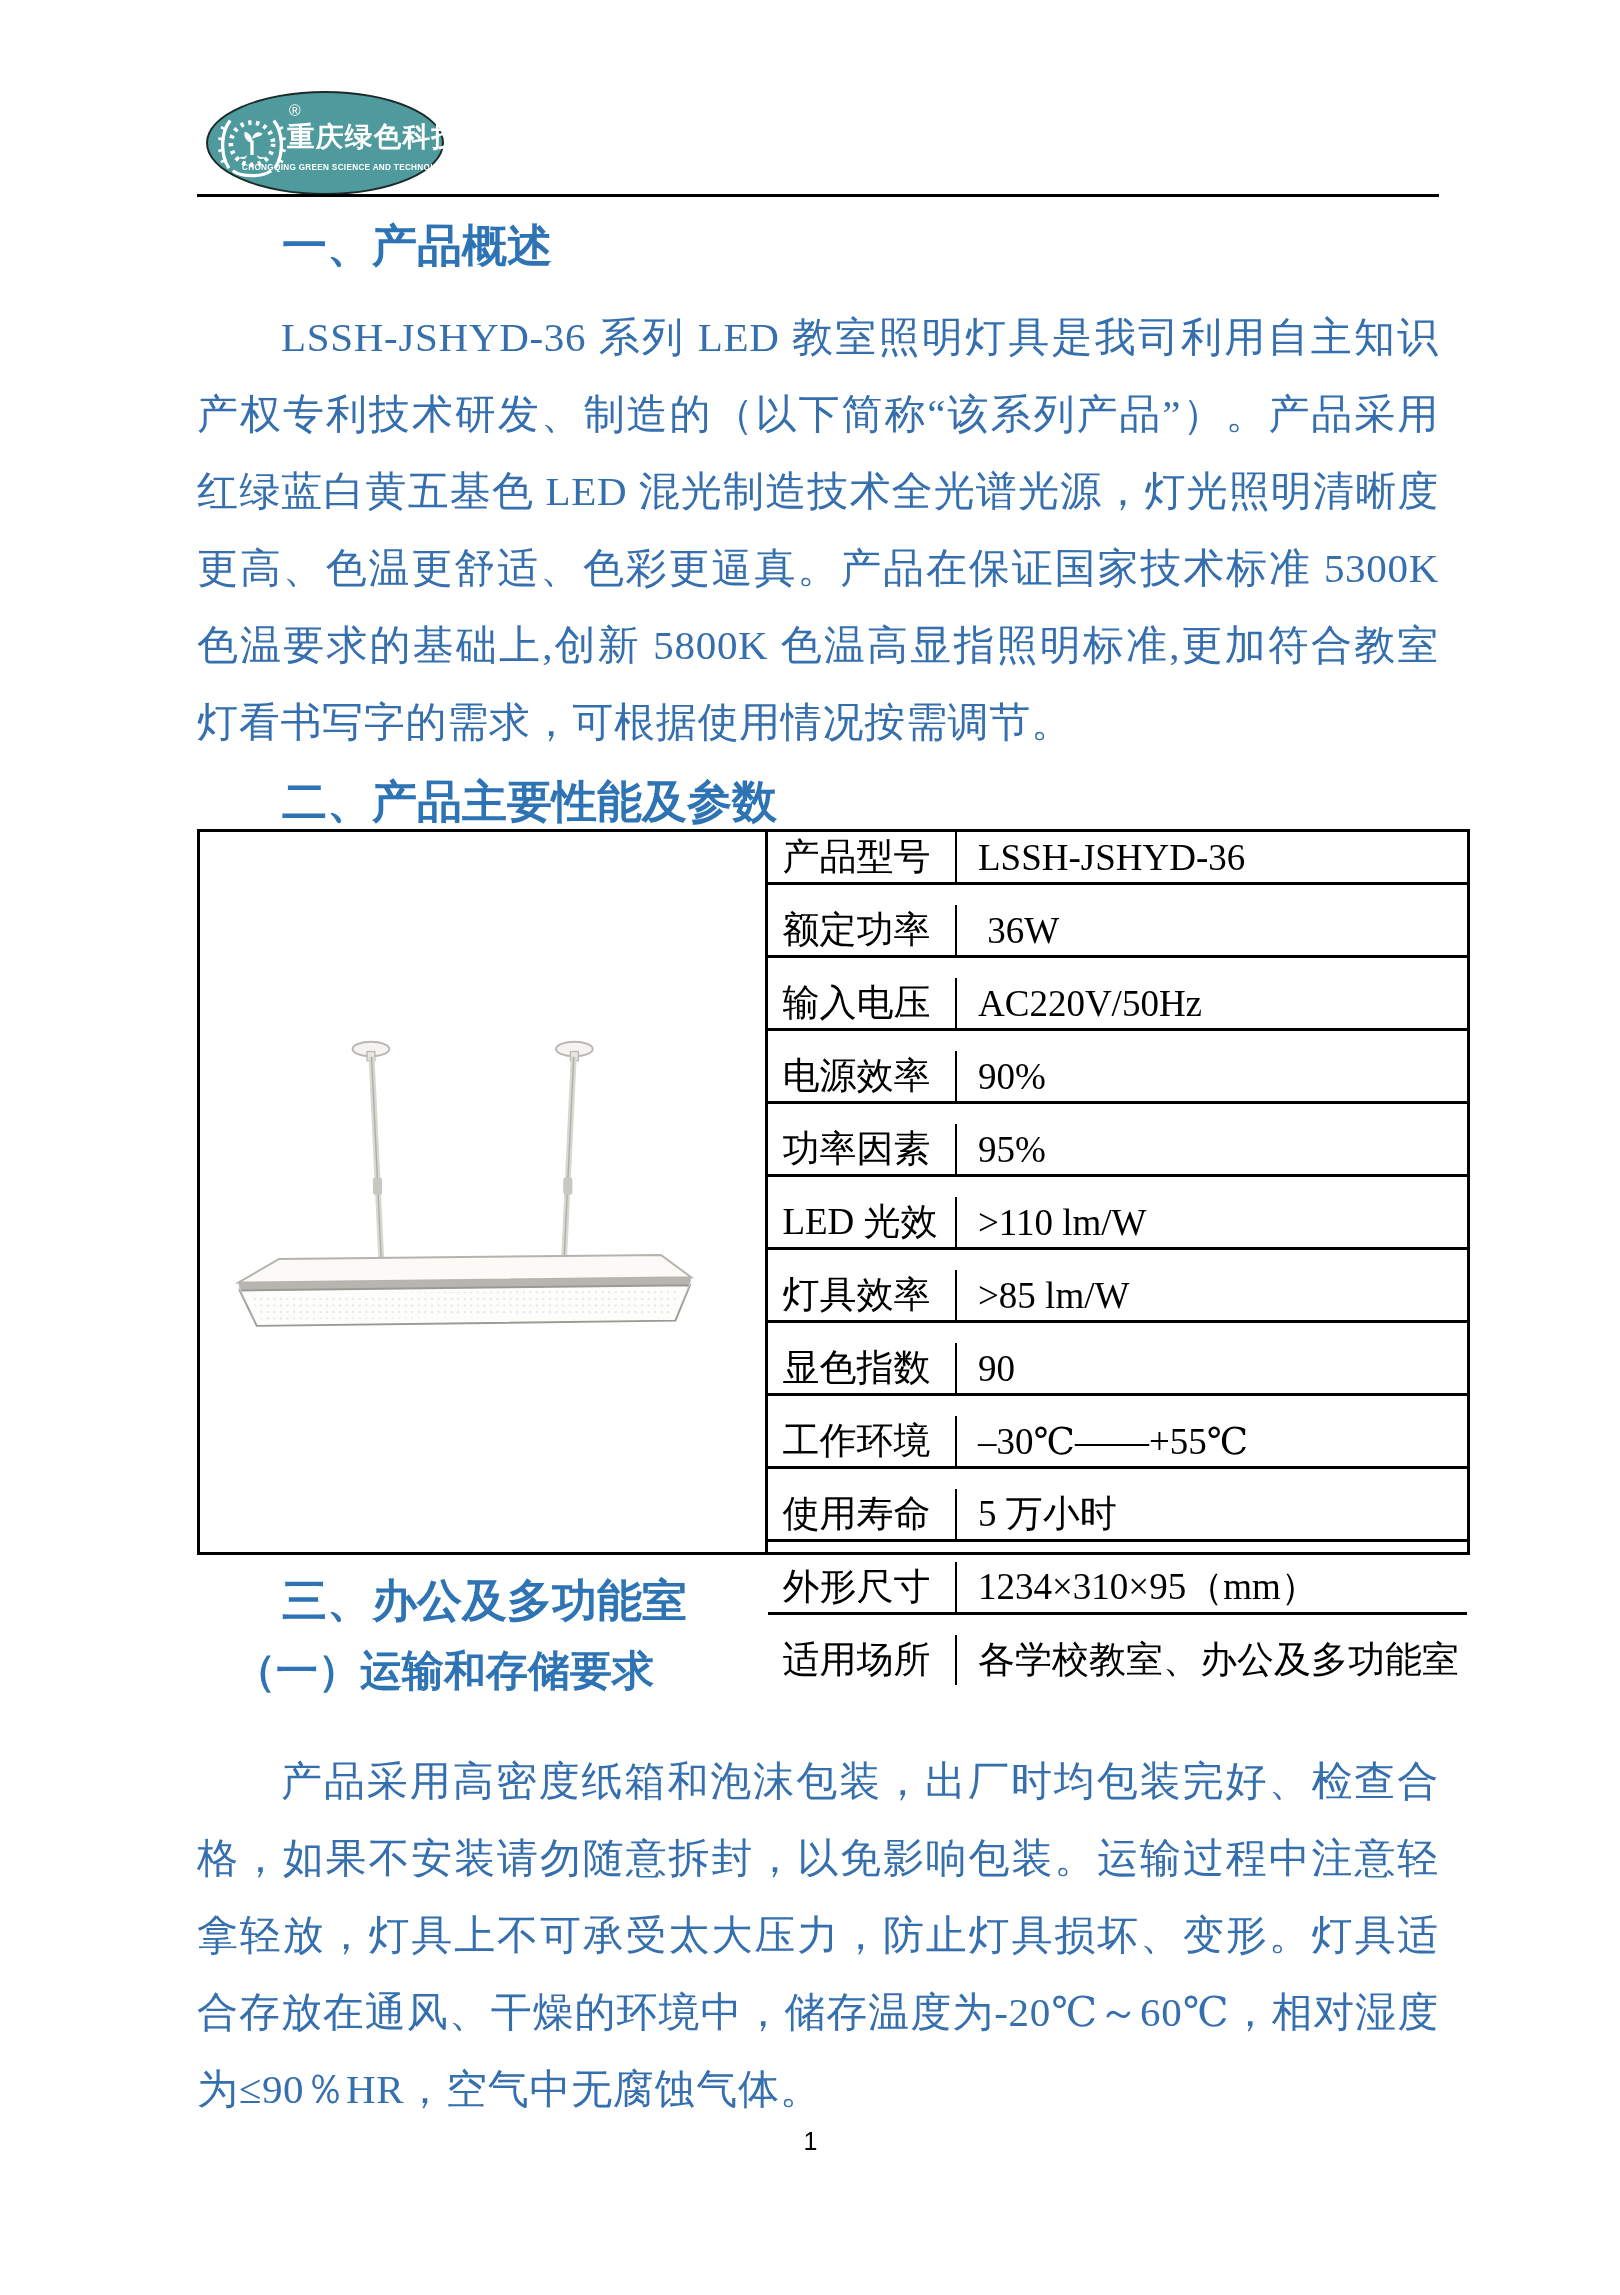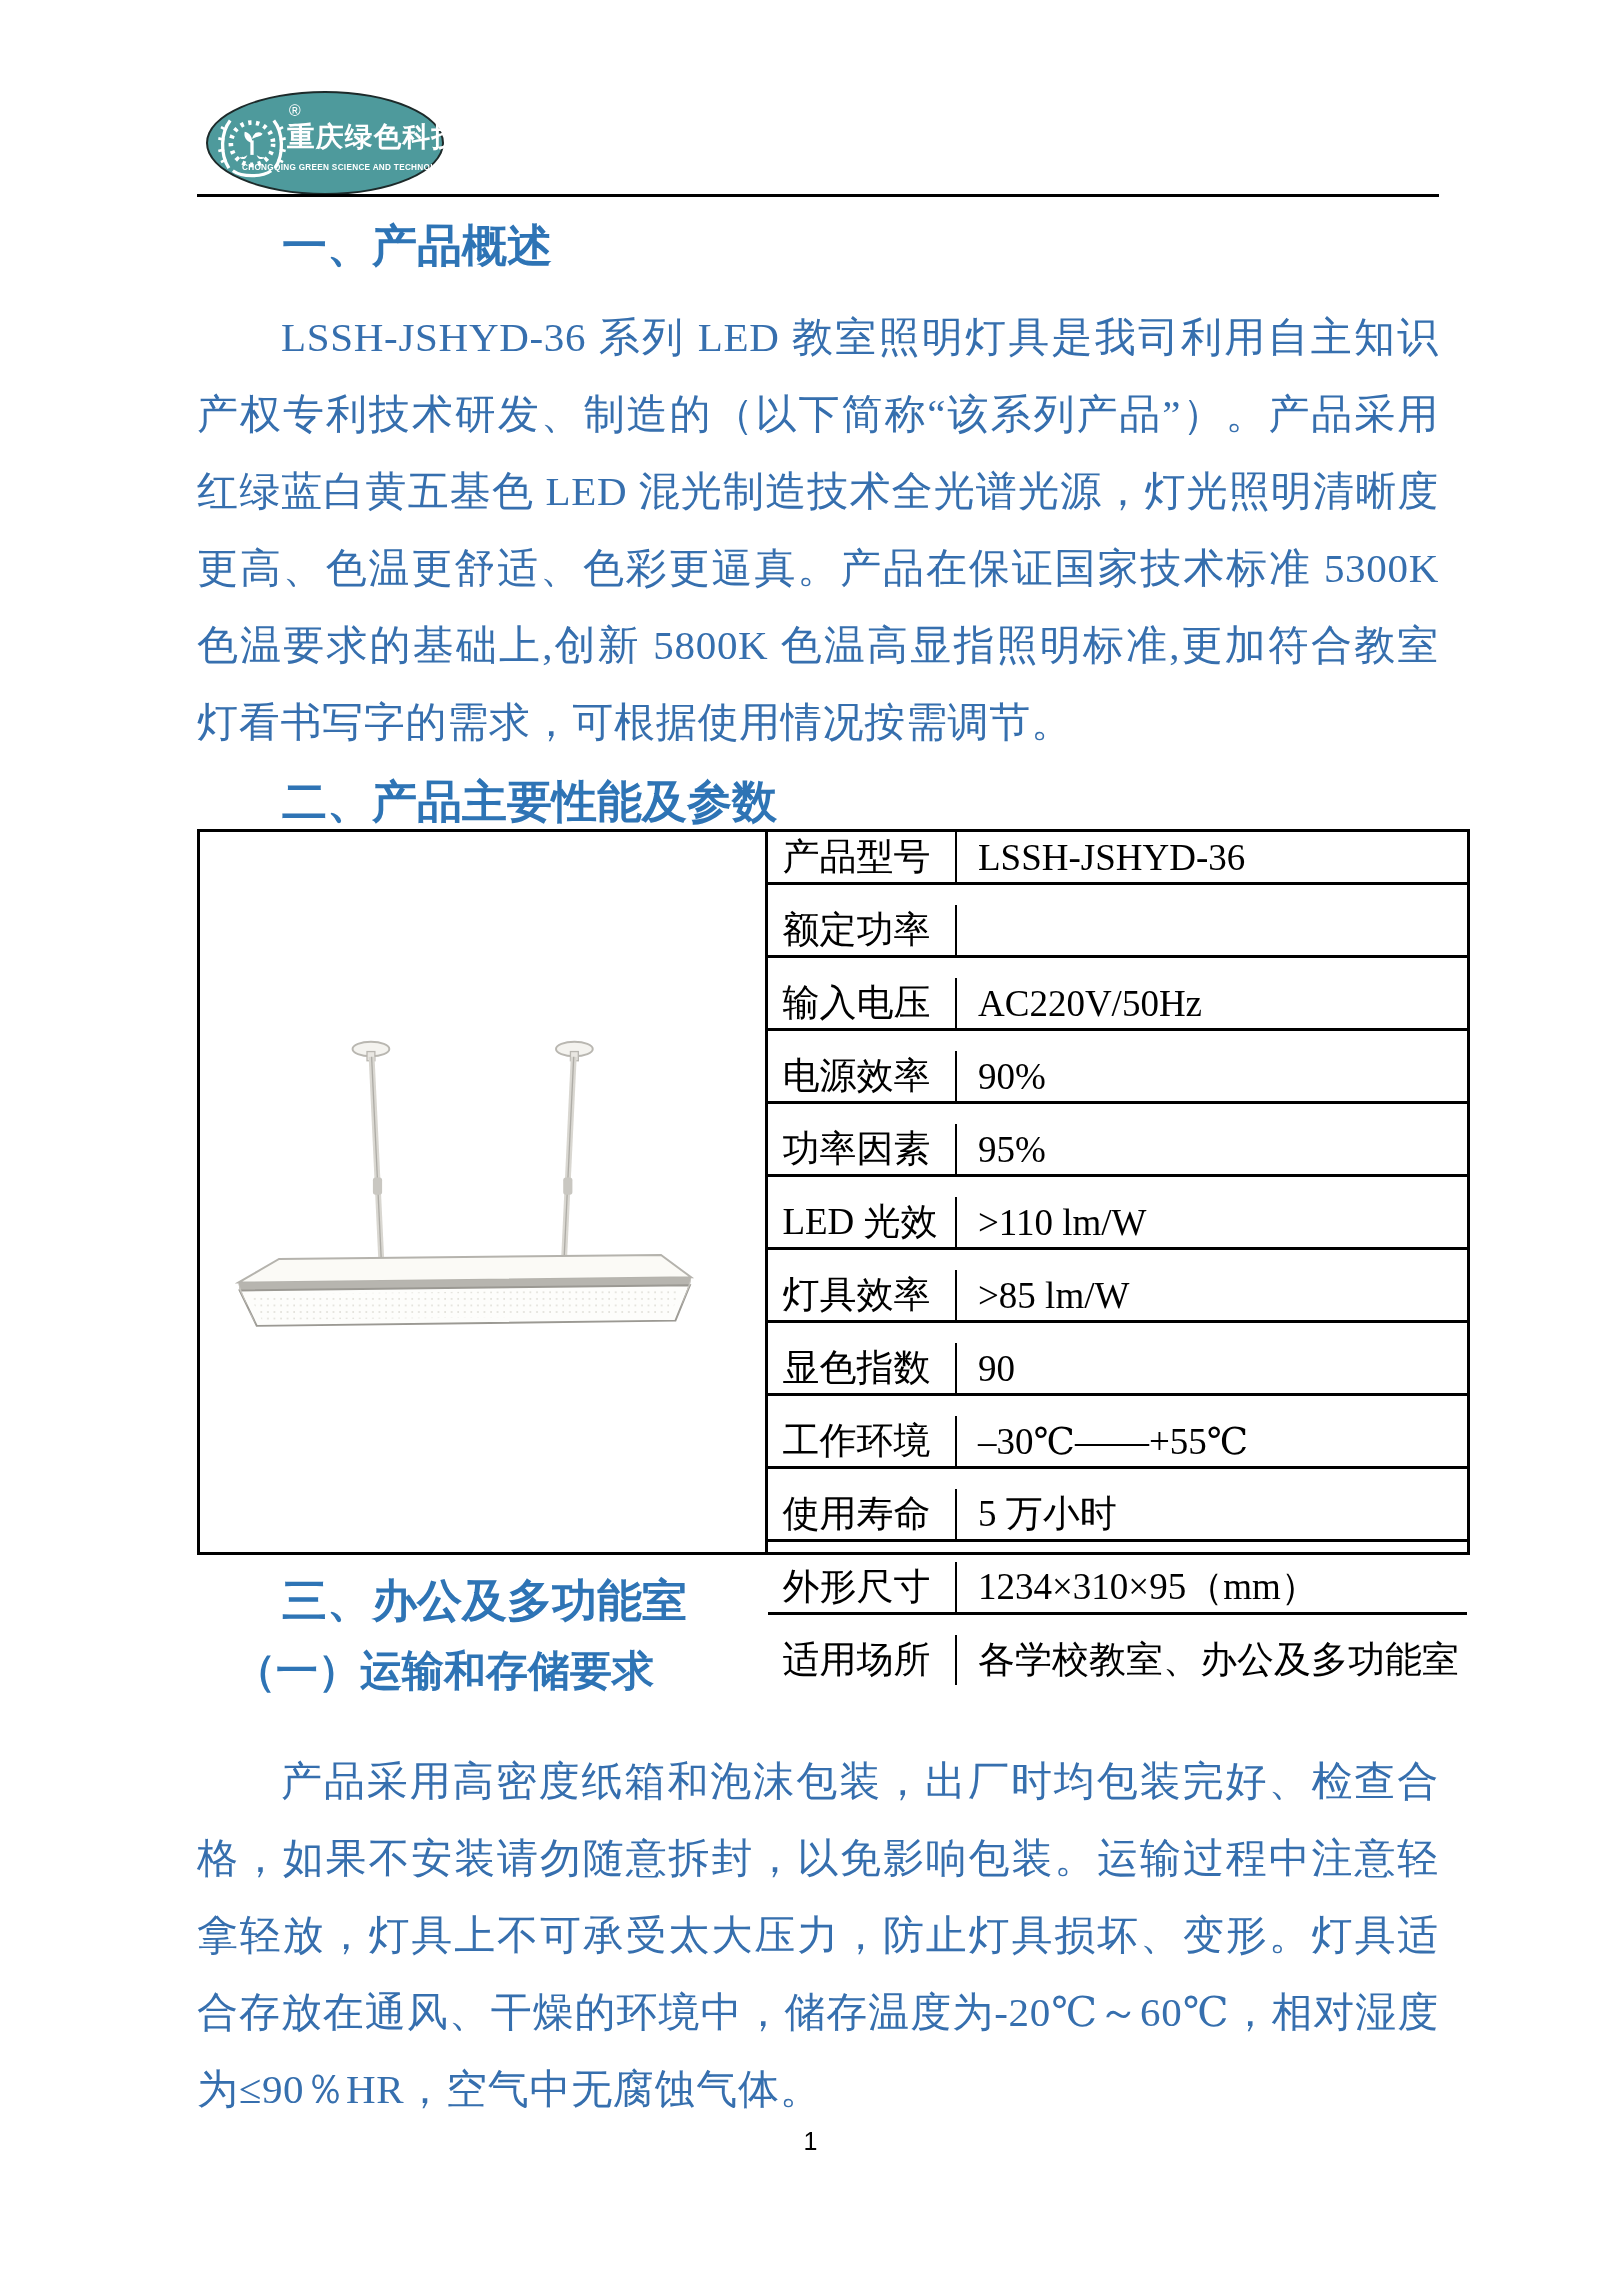--- a/index.html
+++ b/index.html
@@ -134,20 +134,21 @@
       <polygon points="718,640 716,652 694,706 700,692" fill="#c7c5bf"></polygon>
     </svg>
   </div>
   <div class="rows">
     <div class="trow">
       <div class="cell-label">产品型号</div>
       <div class="cell-value">LSSH-JSHYD-36</div>
     </div>
     <div class="trow">
       <div class="cell-label">额定功率</div>
+      <div class="cell-value"> 36W</div>
     </div>
     <div class="trow">
       <div class="cell-label">输入电压</div>
       <div class="cell-value">AC220V/50Hz</div>
     </div>
     <div class="trow">
       <div class="cell-label">电源效率</div>
       <div class="cell-value">90%</div>
     </div>
     <div class="trow">

